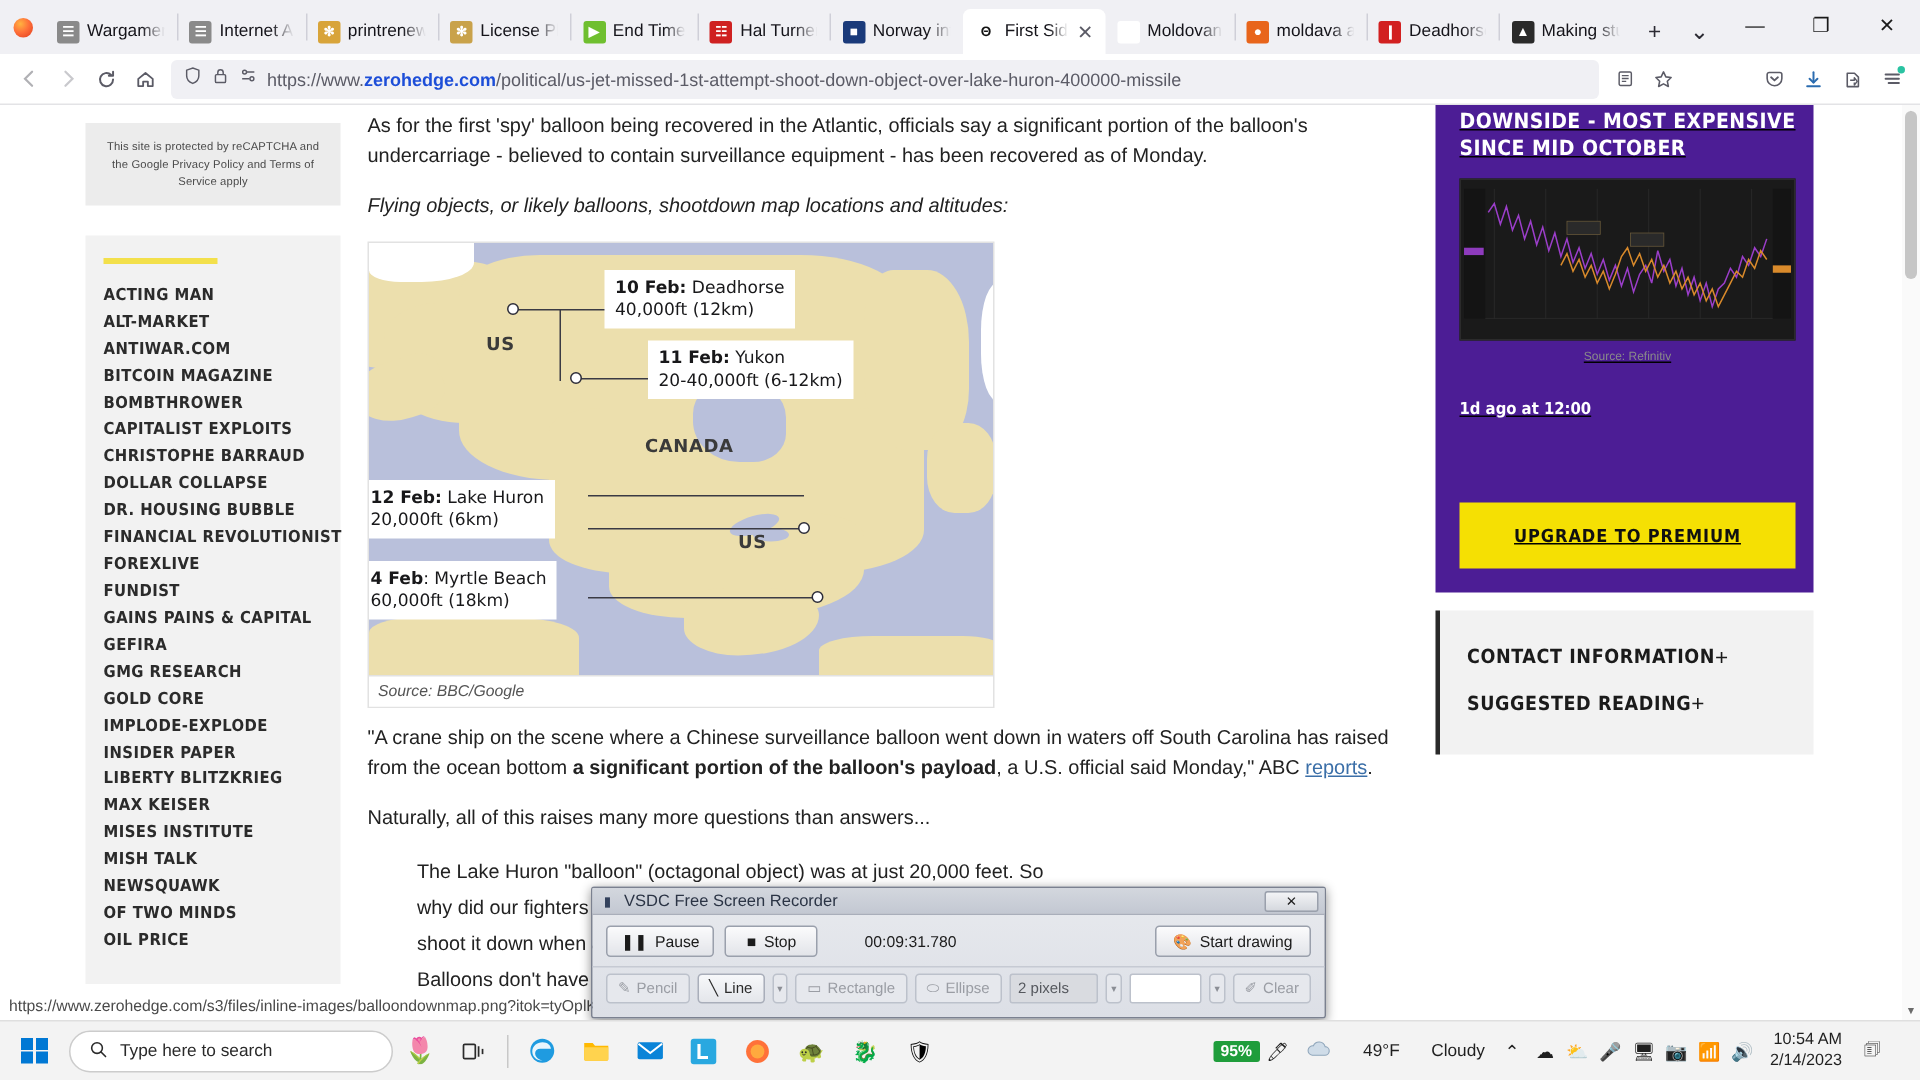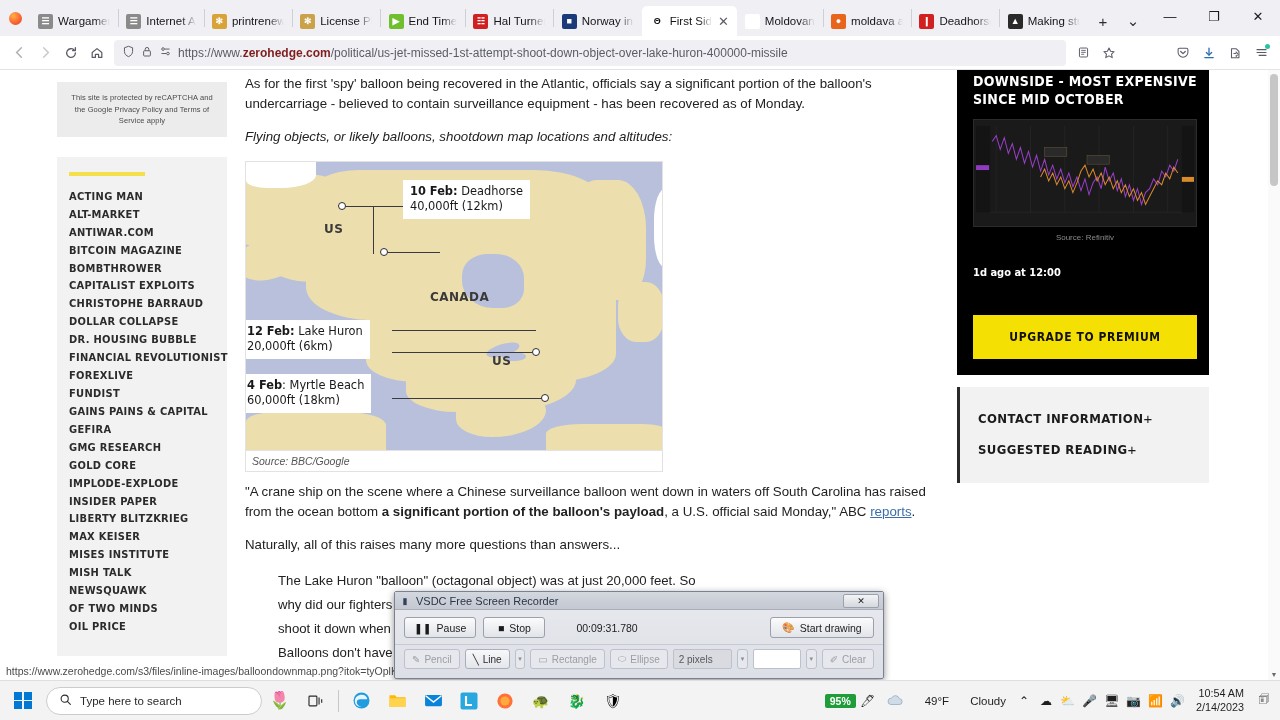--- a/index.html
+++ b/index.html
@@ -65,21 +65,21 @@
     color: #5b5b66; flex: 0 0 26px;
   }
   .urlbar {
     flex: 1 1 auto; height: 26px; background: #f0f0f4; border-radius: 4px;
     display: flex; align-items: center; gap: 6px; padding: 0 8px; margin: 0 4px;
     min-width: 0;
   }
   .urlbar .urltext {
     font-size: 12px; color: #5b5b66; white-space: nowrap; overflow: hidden;
   }
-  .urlbar .urltext b { color: #7f1d1d; font-weight: 600; }
+  .urlbar .urltext b { color: #1d4ed8; font-weight: 600; }
 
   
   .viewport {
     position: absolute; top: 70px; left: 0; width: 1280px; height: 610px;
     background: #ffffff; overflow: hidden;
   }
   .page {
     position: absolute; top: 0; left: 0; width: 1268px; height: 610px;
     background: #ffffff;
   }
@@ -143,36 +143,36 @@
   .maplabel {
     position: absolute; font-family: "DejaVu Sans", sans-serif;
     font-weight: 700; font-size: 12px; color: #3a3a3a; letter-spacing: .4px;
   }
 
   .quote-block { margin-left: 33px; width: 600px; }
   .quote-block .art-p { font-size: 13.2px; line-height: 1.52; }
 
   
   .rsidebar { position: absolute; left: 957px; top: 0px; width: 252px; }
-  .promo { background: #000000; padding: 0 12px 16px 16px; }
+  .promo { background: #4c1d95; padding: 0 12px 16px 16px; text-decoration: underline; }
   .promo h4 {
     font-family: "DejaVu Sans Condensed", "Liberation Sans Narrow", "Liberation Sans", sans-serif;
     color: #fff; font-size: 14px; font-weight: 700; line-height: 1.32; letter-spacing: .3px;
     padding-top: 2px;
   }
   .promo-chart {
     margin-top: 10px; height: 108px; background: #161616; border: 1px solid #2b2b2b;
     position: relative; overflow: hidden;
   }
   .promo-src { text-align: center; color: #8a8a8a; font-size: 8px; margin-top: 6px; }
   .promo-body { color: #ffffff; font-size: 12.5px; line-height: 1.5; margin-top: 12px; }
   .promo-time { color: #ffffff; font-size: 11px; font-weight: 700; margin-top: 24px;
     font-family: "DejaVu Sans Condensed", "Liberation Sans Narrow", "Liberation Sans", sans-serif; }
   .promo-cta {
-    margin-top: 36px; background: #f5e003; color: #111; text-align: center;
+    margin-top: 56px; background: #f5e003; color: #111; text-align: center;
     font-family: "DejaVu Sans Condensed", "Liberation Sans Narrow", "Liberation Sans", sans-serif;
     font-weight: 700; font-size: 12px; letter-spacing: .6px; padding: 15px 0;
   }
   .accordion { background: #f2f2f2; margin-top: 12px; padding: 16px 0 18px 0; border-left: 3px solid #2a2a2a; }
   .acc-row {
     display: flex; align-items: center; 
     padding: 7px 16px 7px 18px;
   }
   .acc-row span.lbl {
     font-family: "DejaVu Sans Condensed", "Liberation Sans Narrow", "Liberation Sans", sans-serif;
@@ -252,21 +252,21 @@
   .tb-search {
     width: 216px; height: 28px; background: #ffffff; border: 1px solid #cccccc;
     border-radius: 14px; display: flex; align-items: center; gap: 8px; padding: 0 12px;
     font-size: 11.5px; color: #2a2a2a;
   }
   .tb-ico {
     width: 36px; height: 40px; display: flex; align-items: center; justify-content: center;
     font-size: 15px;
   }
   .tb-divider { width: 1px; height: 22px; background: #c8c8c8; margin: 0 4px; }
-  .tray { margin-left: auto; display: flex; align-items: center; height: 40px; padding-right: 6px; gap: 2px; }
+  .tray { margin-left: auto; display: flex; align-items: center; height: 40px; padding-right: 22px; gap: 2px; }
   .battery-badge {
     background: #1f9d3b; color: #fff; font-size: 10.5px; font-weight: 700;
     padding: 1px 5px; border-radius: 2px;
   }
   .tray-ico { width: 20px; height: 40px; display: flex; align-items: center; justify-content: center; font-size: 12px; color: #1f1f1f; }
   .weather { display: flex; align-items: center; gap: 21px; font-size: 11.5px; color: #1f1f1f; padding: 0 6px; }
   .clock { font-size: 10.8px; color: #1f1f1f; line-height: 1.28; text-align: right; padding: 0 8px 0 6px; }
 </style>
 </head>
 <body>
@@ -514,20 +514,24 @@
             <div class="leader" style="left:146px;top:190px;width:144px;"></div>
             <div class="mkr" style="left:286px;top:186px;"></div>
 
             <div class="leader" style="left:146px;top:236px;width:152px;"></div>
             <div class="mkr" style="left:295px;top:232px;"></div>
 
             <div class="callout" style="left:157px;top:18px;">
               <b>10 Feb:</b><span> Deadhorse</span><br>
               <span>40,000ft (12km)</span>
             </div>
+            <div class="callout" style="left:186px;top:65px;">
+              <b>11 Feb:</b><span> Yukon</span><br>
+              <span>20-40,000ft (6-12km)</span>
+            </div>
             <div class="callout" style="left:-6px;top:158px;">
               <b>12 Feb:</b><span> Lake Huron</span><br>
               <span>20,000ft (6km)</span>
             </div>
             <div class="callout" style="left:-6px;top:212px;">
               <b>4 Feb</b><span>: Myrtle Beach</span><br>
               <span>60,000ft (18km)</span>
             </div>
           </div>
           <div class="mapcap">Source: BBC/Google</div>

